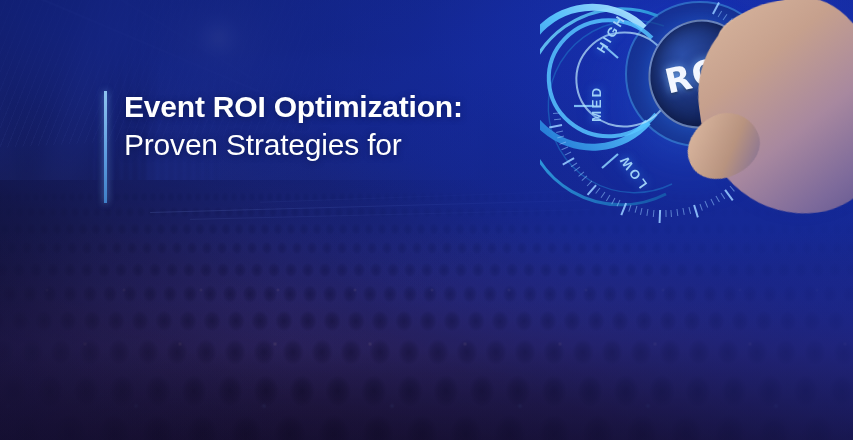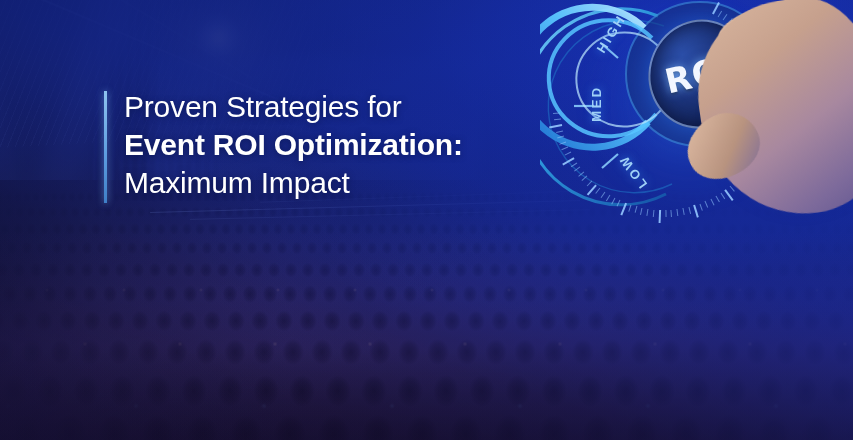--- a/index.html
+++ b/index.html
@@ -500,19 +500,18 @@
     <div class="hand-shadow"></div>
     <div class="finger" style="left:78px;top:44px;width:112px;height:52px;transform:rotate(-14deg);"></div>
     <div class="finger" style="left:96px;top:86px;width:118px;height:50px;transform:rotate(-6deg);opacity:.95;"></div>
     <div class="palm"></div>
     <div class="thumb"></div>
   </div>
 
   <div class="title-block">
     <div class="accent-bar"></div>
     <div class="titles">
+      <div class="t-line t-bold">Event ROI Optimization:</div>
       <div class="t-line t-reg">Proven Strategies for</div>
-      <div class="t-line t-bold">Event ROI Optimization:</div>
-      <div class="t-line t-reg">Maximum Impact</div>
     </div>
   </div>
 
 </div>
 
 </body></html>

